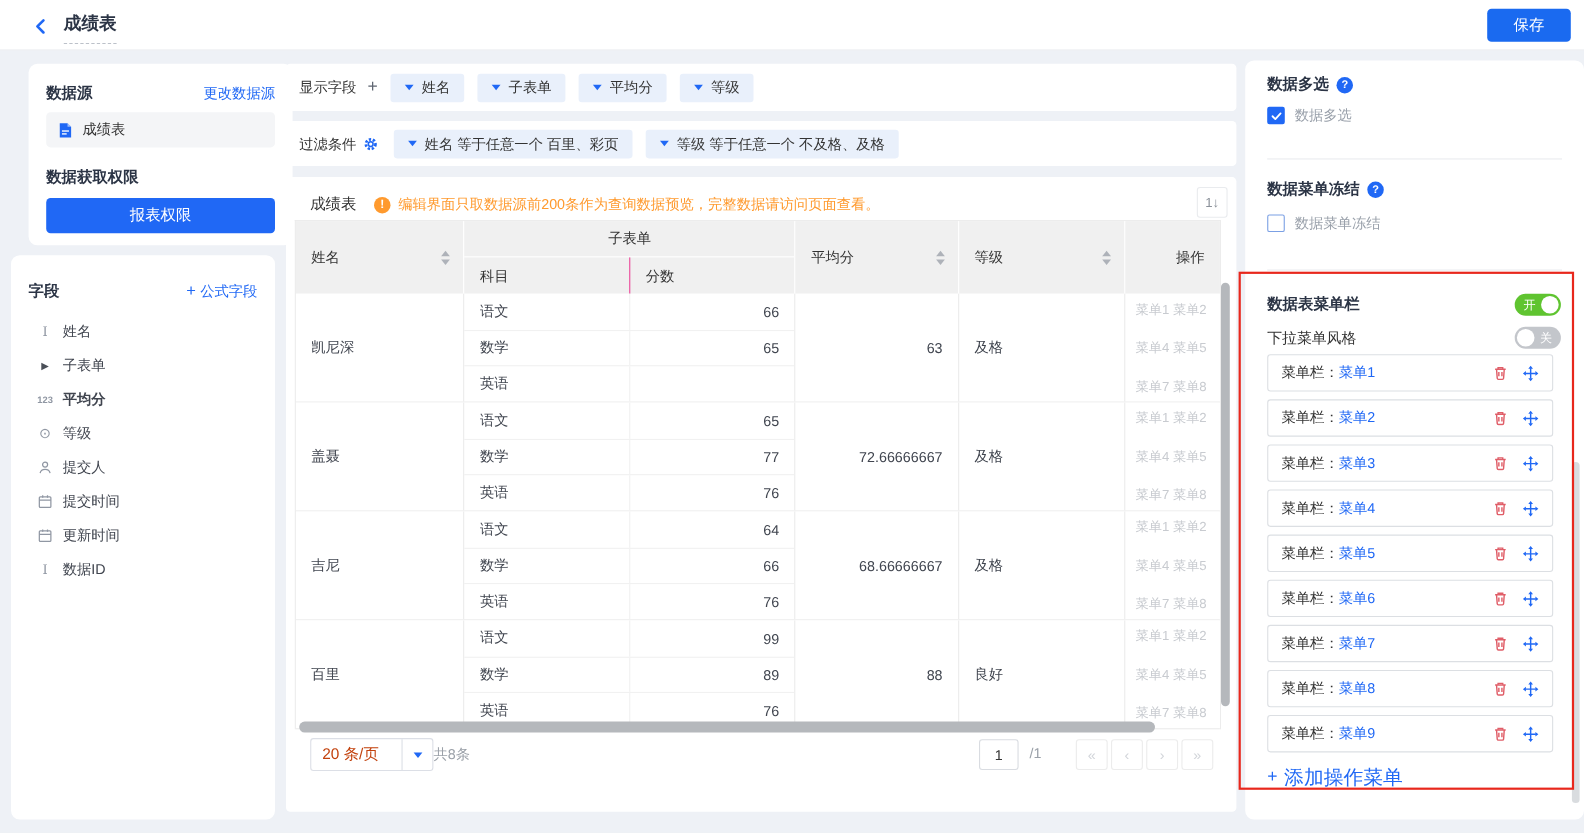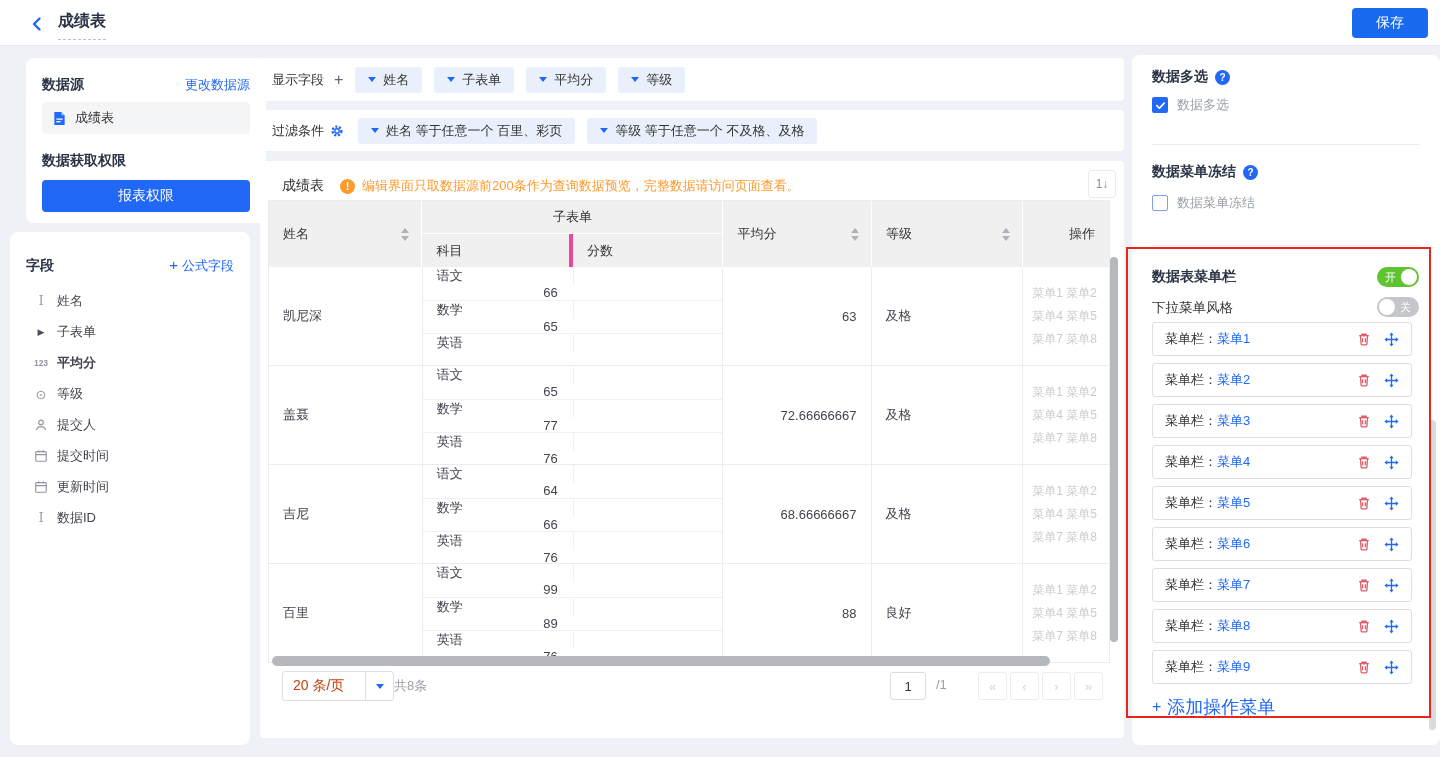--- a/index.html
+++ b/index.html
@@ -53,40 +53,40 @@
   .notice span.msg { color:#ff9a2e; font-size:13px; }
   .sortbox { position:absolute; left:828px; top:9px; width:28px; height:28px; border:1px solid #e9ebee; border-radius:3px; background:#fff; color:#8a9099; font-size:12px; display:flex; align-items:center; justify-content:center; cursor:pointer; }
 
   .tbl { position:absolute; left:8px; top:39px; width:842px; border:1px solid #ececec; border-bottom:none; }
   .thead { display:flex; background:#f0f0f0; height:66px; }
   .th { display:flex; align-items:center; font-size:13px; color:#333; border-right:1px solid #fff; }
   .th-name { width:154px; padding:0 12px 0 14px; justify-content:space-between; }
   .th-group { width:301px; flex-direction:column; align-items:stretch; padding:0; }
   .group-title { height:33px; display:flex; align-items:center; justify-content:center; border-bottom:1px solid #fff; }
   .group-sub { display:flex; height:33px; }
-  .group-sub .sub1 { width:151px; display:flex; align-items:center; padding-left:14px; border-right:4px solid #ec4899; }
+  .group-sub .sub1 { width:151px; display:flex; align-items:center; padding-left:14px; border-right:1px solid #ec4899; }
   .group-sub .sub2 { width:150px; display:flex; align-items:center; padding-left:14px; }
   .th-avg { width:149px; padding:0 12px 0 14px; justify-content:space-between; }
   .th-grade { width:152px; padding:0 12px 0 14px; justify-content:space-between; }
   .th-action { width:86px; border-right:none; justify-content:flex-end; padding-right:14px; }
   .caret-pair { display:flex; flex-direction:column; gap:3px; cursor:pointer; }
   .caret-up { width:0; height:0; border-left:4px solid transparent; border-right:4px solid transparent; border-bottom:5px solid #aeb2b9; }
   .caret-dn { width:0; height:0; border-left:4px solid transparent; border-right:4px solid transparent; border-top:5px solid #aeb2b9; }
 
   .tgroup { display:flex; height:99px; border-bottom:1px solid #ececec; background:#fff; }
   .td { display:flex; align-items:center; font-size:13px; color:#40454f; border-right:1px solid #ececec; }
   .c-name { width:154px; padding-left:14px; }
   .subcol { width:301px; display:flex; flex-direction:column; border-right:1px solid #ececec; }
-  .subrow { display:flex; height:33px;flex-direction:column; }
+  .subrow { display:flex; height:33px; }
   .subrow + .subrow { border-top:1px solid #f1f1f1; }
   .c-subj { width:151px; display:flex; align-items:center; padding-left:14px; border-right:1px solid #f1f1f1; font-size:13px; color:#40454f; }
   .c-score { width:149px; display:flex; align-items:center; justify-content:flex-end; padding-right:14px; font-size:13px; color:#40454f; }
   .c-avg { width:149px; justify-content:flex-end; padding-right:14px; }
   .c-grade { width:152px; padding-left:14px; }
-  .c-action { width:86px; border-right:none; flex-direction:column; justify-content:center; align-items:flex-end; padding-right:12px; gap:4px; }
+  .c-action { width:86px; border-right:none; flex-direction:column; justify-content:center; align-items:flex-end; padding-right:12px; gap:16px; }
   .menu-line { color:#c8cbd0; font-size:12px; line-height:19px; white-space:nowrap; cursor:pointer; }
 
   .hscroll { position:absolute; left:12px; top:495px; width:778px; height:10px; background:#b5b8bc; border-radius:5px; cursor:pointer; }
   .vscroll { position:absolute; left:850px; top:96px; width:8px; height:385px; background:#b5b8bc; border-radius:4px; cursor:pointer; }
 
   .pag { position:absolute; left:0; top:508px; width:864px; height:36px; }
   .pgsize { position:absolute; left:22px; top:2px; width:112px; height:30px; border:1px solid #dcdfe6; border-radius:3px; display:flex; align-items:center; cursor:pointer; background:#fff; }
   .pgsize .val { flex:1; padding-left:10px; font-size:14px; color:#c2410c; }
   .pgsize .caret-cell { width:28px; height:100%; border-left:1px solid #dcdfe6; display:flex; align-items:center; justify-content:center; }
   .pg-total { position:absolute; left:134px; top:8px; color:#9aa0a8; font-size:13px; }

